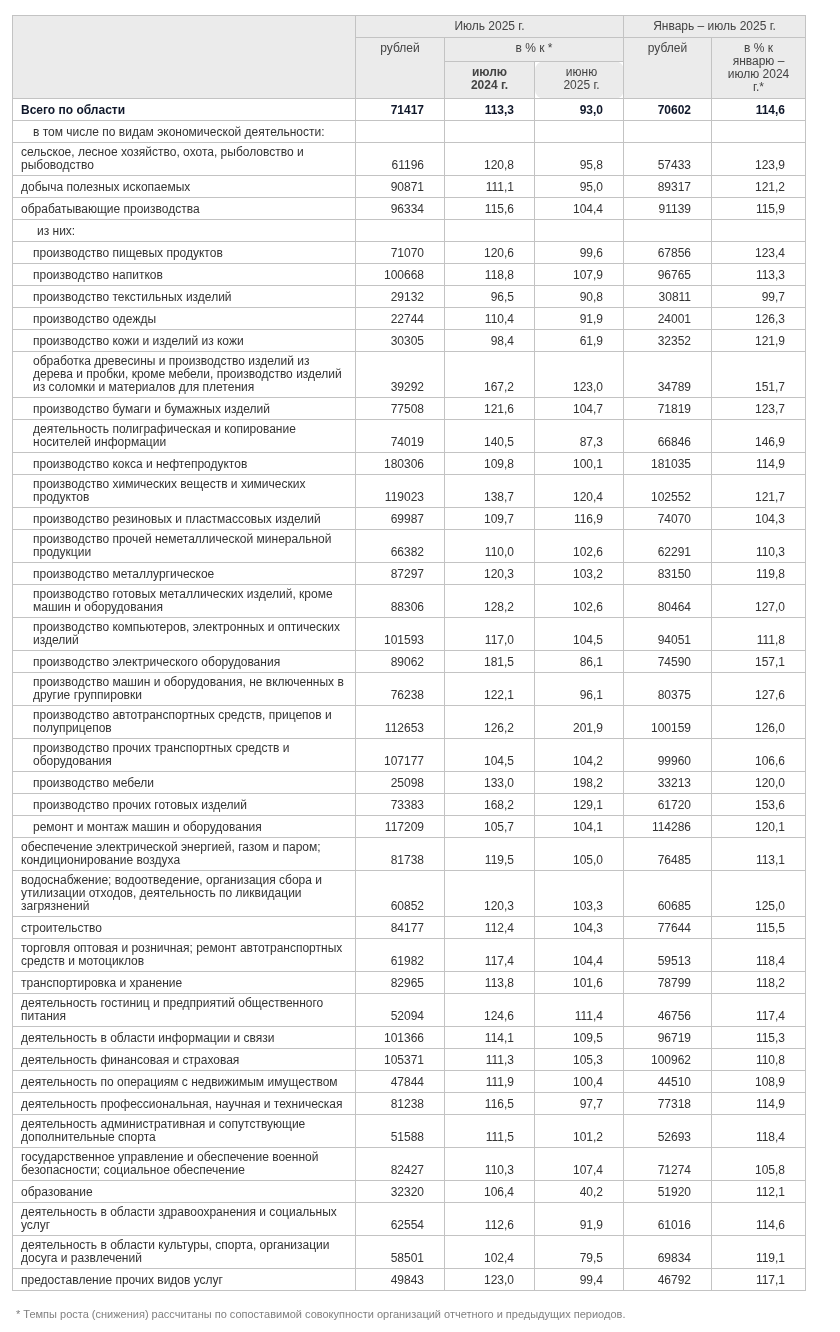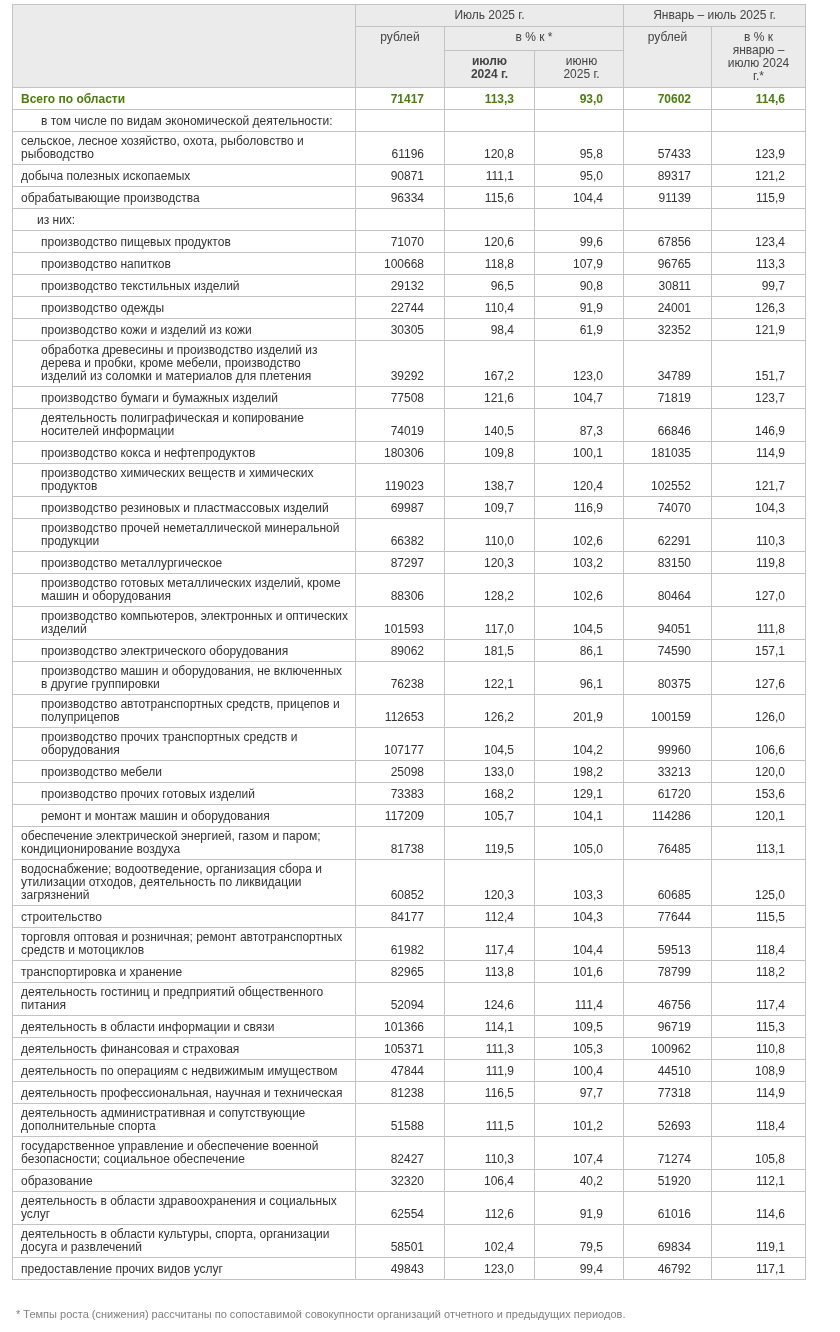--- a/index.html
+++ b/index.html
@@ -1,27 +1,27 @@
 <!DOCTYPE html>
 <html><head>
 <meta charset="utf-8">
 <style>
   html, body { margin: 0; padding: 0; background: #ffffff; }
   body { width: 840px; height: 1332px; position: relative; font-family: "Liberation Sans", sans-serif; color: #333333; }
-  .wrap { position: absolute; left: 12px; top: 4px; width: 793px; }
+  .wrap { position: absolute; left: 12px; top: 15px; width: 793px; }
   table { border-collapse: collapse; width: 793px; table-layout: fixed; font-size: 12px; line-height: 13px; }
   th, td { border: 1px solid #c3c3c3; }
   thead th { background: #ebebeb; font-weight: normal; color: #444444; text-align: center; vertical-align: top; padding: 4px 3px; }
   tbody td { padding: 3px 6px; vertical-align: bottom; height: 15px; }
   td.num { text-align: right; padding-right: 20px; }
   td.name { text-align: left; }
   td.name.l1 { padding-left: 8px; }
-  td.name.l2 { padding-left: 28px; margin-left: 44px; }
+  td.name.l2 { padding-left: 20px; margin-left: 44px; }
   td.name.l3 { padding-left: 24px; margin-left: 8px; }
-  tr.total td { color: #4d7c0f; font-weight: bold; }
+  tr.total td { color: #0f172a; font-weight: bold; }
   .footnote { position: absolute; left: 16px; top: 1308px; font-size: 11px; color: #808080; }
 </style>
 </head>
 <body>
 
 <div class="wrap">
   <table>
     <colgroup>
       <col style="width:343px">
       <col style="width:89px">
@@ -37,21 +37,21 @@
         <th colspan="2">Январь – июль 2025 г.</th>
       </tr>
       <tr>
         <th rowspan="2">рублей</th>
         <th colspan="2">в % к *</th>
         <th rowspan="2">рублей</th>
         <th rowspan="2" style="padding-left:14px;padding-right:14px;">в % к январю – июлю 2024 г.*</th>
       </tr>
       <tr>
         <th style="padding-left:18px;padding-right:18px;font-weight:bold;">июлю 2024 г.</th>
-        <th style="padding-left:23px;padding-right:18px;">июню 2025 г.</th>
+        <th style="padding-left:23px;padding-right:18px;border-radius:9px;">июню 2025 г.</th>
       </tr>
     </thead>
     <tbody id="tbody">
         <tr class="total">
           <td class="name l1">Всего по области</td>
           <td class="num">71417</td>
           <td class="num">113,3</td>
           <td class="num">93,0</td>
           <td class="num">70602</td>
           <td class="num">114,6</td>

